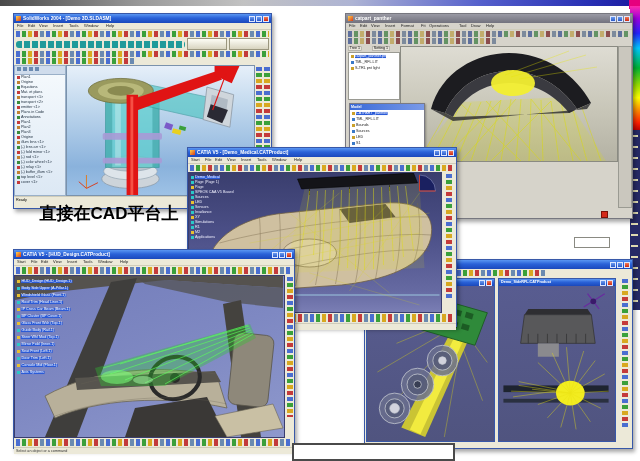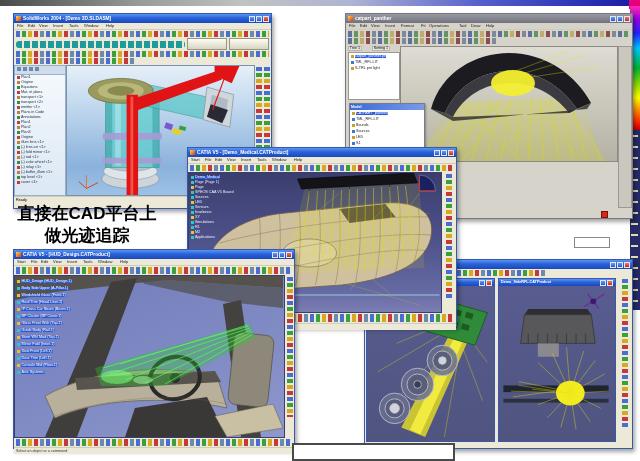--- a/index.html
+++ b/index.html
@@ -103,21 +103,21 @@
   #emain{display:flex;height:166px;}
   #echildren{flex:1;display:flex;gap:3px;padding:1px;}
   .echild{display:flex;flex-direction:column;border:1px solid #3858a8;}
   #echildL{width:127px;}
   #echildR{width:116px;}
   .echild .tbar{height:7px;}
   .echild .tbar .ttext{font-size:6px;transform:scale(.62);}
   .evp{flex:1;position:relative;overflow:hidden;background:linear-gradient(180deg,#585c90 0%,#50547f 100%);}
   #eright{width:14px;display:flex;justify-content:center;}
   
-  #caption{left:4px;top:203px;width:166px;text-align:center;color:#000;font-weight:bold;
+  #caption{left:26px;top:203px;width:166px;text-align:center;color:#000;font-weight:bold;
            font-size:17px;line-height:22px;font-family:"Liberation Sans",sans-serif;}
   #whitebox{left:292px;top:443px;width:163px;height:18px;background:#fff;border:2px solid #4a4a4a;box-sizing:border-box;}
   svg{display:block;}
 </style>
 </head>
 <body>
 
 <div class="abs" id="topbar"></div>
 <div class="abs" id="magenta-cap"></div>
 <div class="abs" id="legend">
@@ -677,21 +677,20 @@
       </div>
   </div>
   <div class="istrip" style="height:8px"></div>
   <div class="statusbar cstatus">
       <span class="micro">Select an object or a command</span>
     </div>
 </div>
 
 <div class="abs" id="caption">
   <div>直接在CAD平台上</div>
-  <div>做光迹追踪</div>
 </div>
 
 <div class="win" id="winD">
   <div class="tbar">
     <span class="ticon"></span>
     <span class="ttext">CATIA V5 - [HUD_Design.CATProduct]</span>
     <span class="tbtns">
         <span class="tbtn"></span>
         <span class="tbtn"></span>
         <span class="tbtn close"></span>

